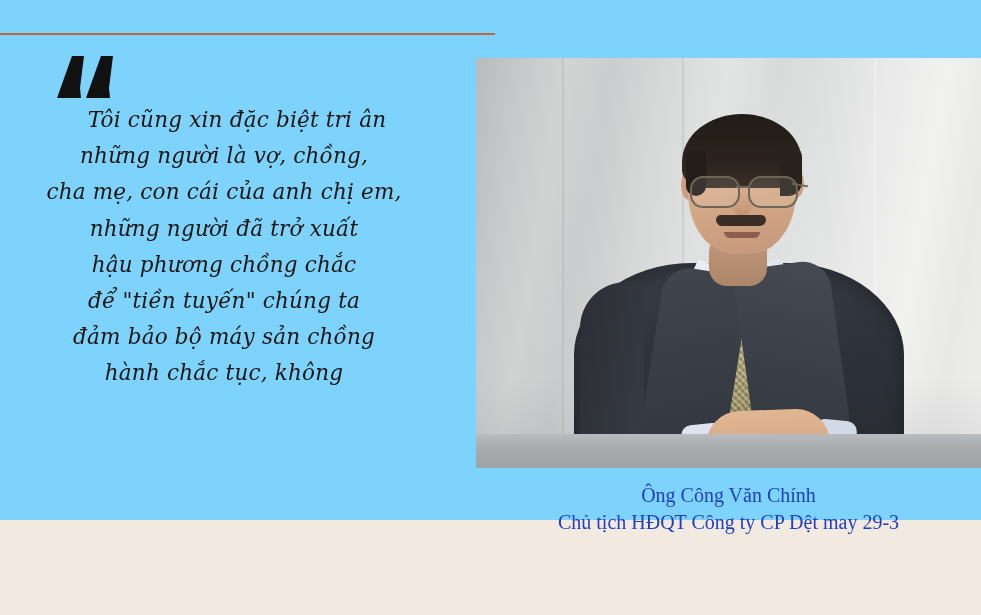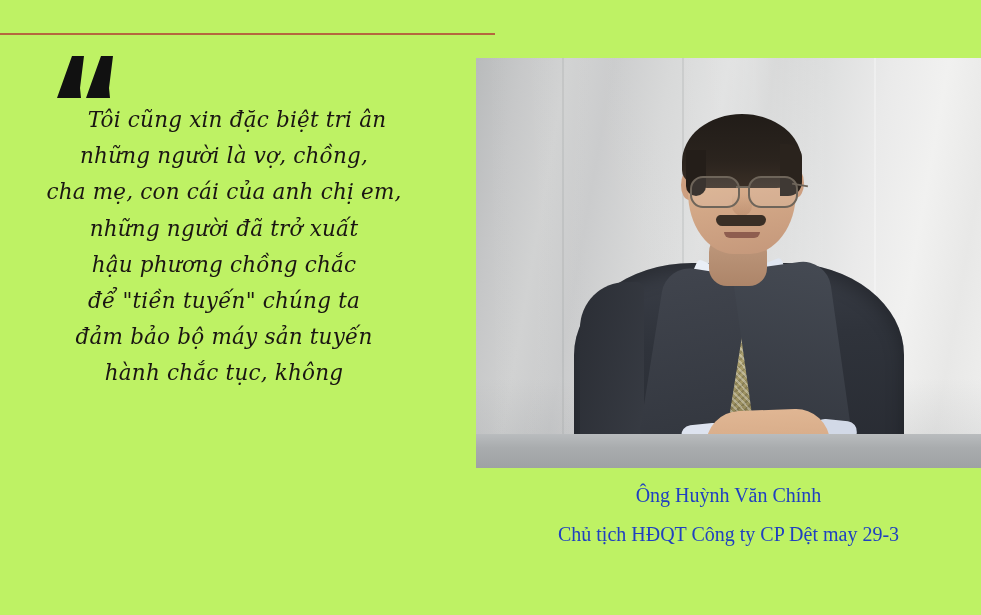--- a/index.html
+++ b/index.html
@@ -10,22 +10,22 @@
     width: 981px;
     height: 615px;
     overflow: hidden;
     background: #f2e9e1;
     font-family: "Liberation Serif", serif;
   }
 
   #page {
     position: relative;
     width: 981px;
-    height: 615px;
-    background: #bef264;
+    height: 520px;
+    background: #7dd3fc;
   }
 
   
   .top-rule {
     position: absolute;
     left: 0;
     top: 33px;
     width: 495px;
     height: 2px;
     background: #b5673f;
@@ -438,21 +438,20 @@
     font-family: "Liberation Serif", serif;
     line-height: 27px;
   }
   .caption-name {
     display: block;
     font-size: 20px;
   }
   .caption-role {
     display: block;
     font-size: 20px;
-    margin-top: 12px;
   }
 </style>
 </head>
 <body>
 
 <div id="page">
 
   <div class="top-rule"></div>
 
   <div class="quote-col">
@@ -464,21 +463,21 @@
       </svg>
     </div>
 
     <div class="quote-body">
       <span class="quote-line">Tôi cũng xin đặc biệt tri ân</span>
       <span class="quote-line">những người là vợ, chồng,</span>
       <span class="quote-line">cha mẹ, con cái của anh chị em,</span>
       <span class="quote-line">những người đã trở xuất</span>
       <span class="quote-line">hậu phương chồng chắc</span>
       <span class="quote-line">để "tiền tuyến" chúng ta</span>
-      <span class="quote-line">đảm bảo bộ máy sản tuyến</span>
+      <span class="quote-line">đảm bảo bộ máy sản chồng</span>
       <span class="quote-line">hành chắc tục, không</span>
     </div>
 
   </div>
 
   <div class="photo-wrap" aria-label="Ông Huỳnh Văn Chính, người đàn ông lớn tuổi đeo kính, mặc vest sẫm màu, thắt cà vạt màu vàng ô liu, ngồi trước tường màu xám nhạt">
     <div class="photo-bg"></div>
     <div class="wall-seam s1"></div>
     <div class="wall-seam s2"></div>
     <div class="wall-seam s3"></div>
@@ -515,17 +514,17 @@
       <div class="cuff-l"></div>
       <div class="cuff-r"></div>
       <div class="hands"></div>
       <div class="ring"></div>
     </div>
 
     <div class="desk"></div>
   </div>
 
   <div class="caption">
-    <span class="caption-name">Ông Huỳnh Văn Chính</span>
+    <span class="caption-name">Ông Công Văn Chính</span>
     <span class="caption-role">Chủ tịch HĐQT Công ty CP Dệt may 29-3</span>
   </div>
 
 </div>
 
 </body></html>

